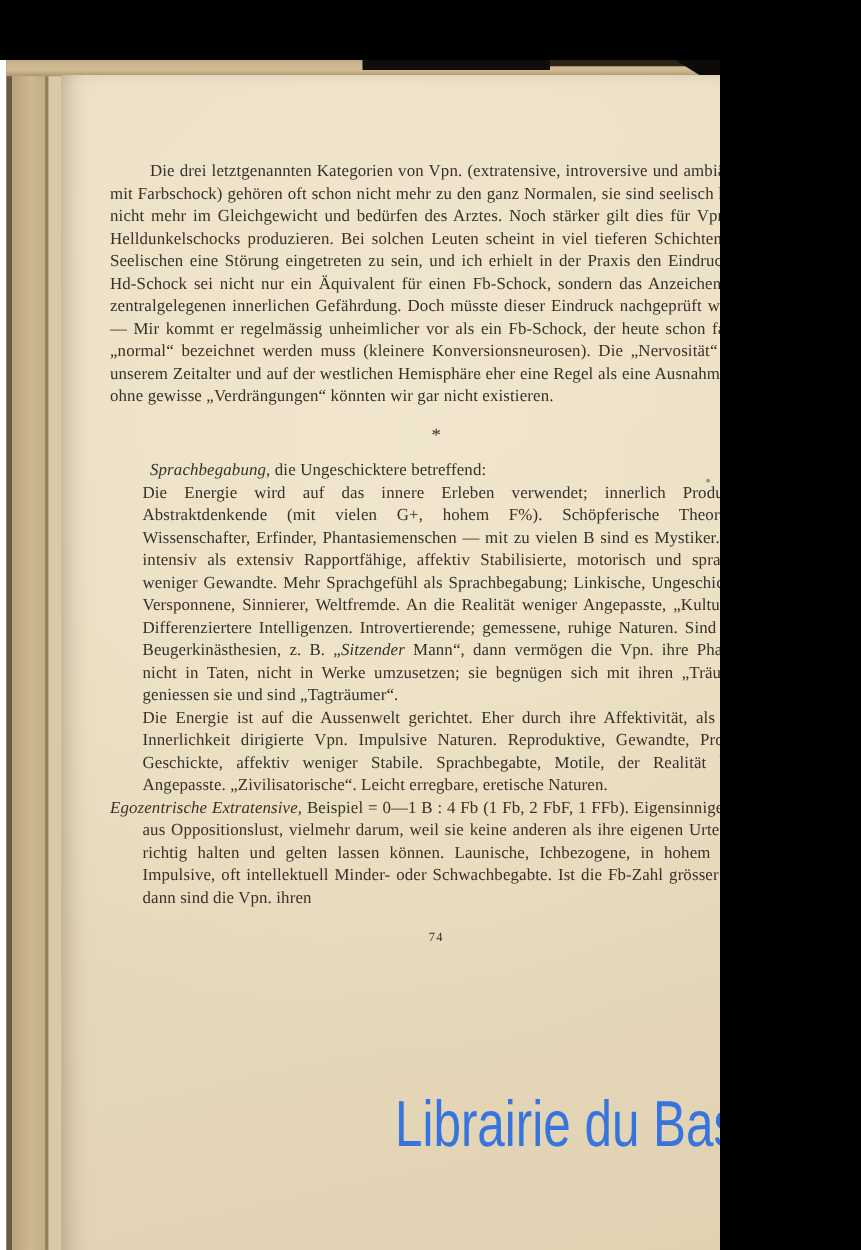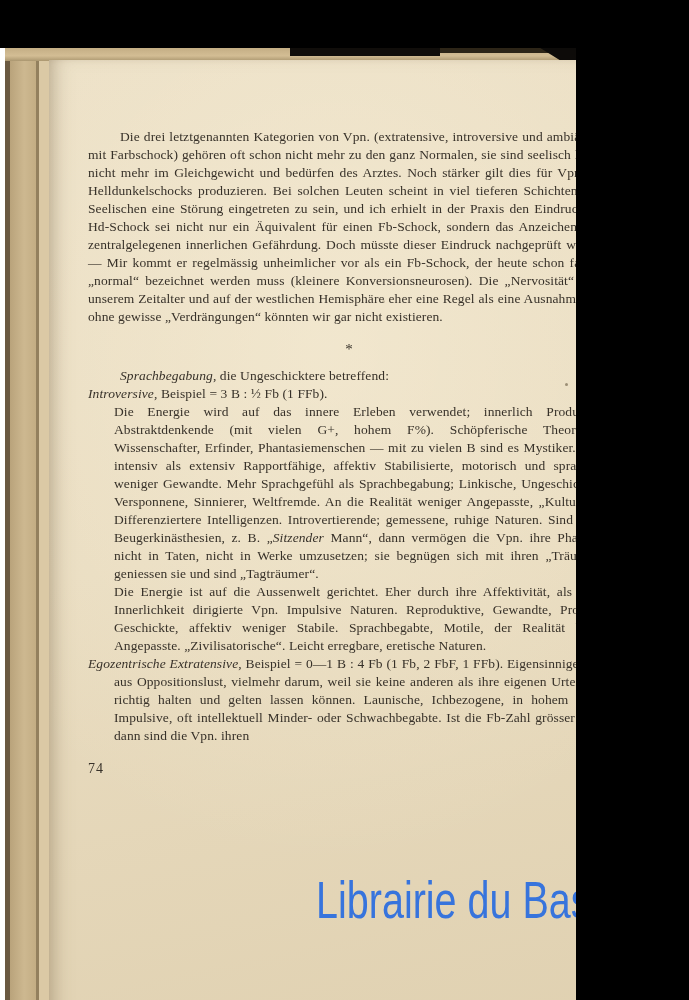--- a/index.html
+++ b/index.html
@@ -41,21 +41,21 @@
   
   .textblock{position:absolute;left:39px;top:68px;width:522px;
     color:#373129;font-size:13.5px;line-height:18px;text-align:justify;letter-spacing:.1px;}
   .para{margin:0;}
   .indent{text-indent:32px;}
   .para-intro{margin-bottom:14px;}
   .sep{text-align:center;text-indent:0;margin:0 0 9px 0;font-size:15px;}
   .entry{margin:0;padding-left:26px;text-indent:-26px;}
   .entry-body{margin:0 0 0 26px;}
   .it{font-style:italic;}
-  .pagenum{margin-top:15px;font-size:14px;letter-spacing:1px;text-align:left;}
+  .pagenum{margin-top:15px;font-size:10px;letter-spacing:1px;text-align:center;}
   
   .watermark{position:absolute;left:316px;top:824px;
     font-family:"Liberation Sans","DejaVu Sans",sans-serif;
     font-size:52px;line-height:56px;font-weight:400;white-space:nowrap;
     transform:scaleX(.76);transform-origin:left center;
     opacity:.93;}
 </style>
 </head>
 <body>
 
@@ -75,21 +75,20 @@
     <div class="speck" style="left:516px;top:323px;"></div>
     <div class="speck" style="left:333px;top:240px;opacity:.5;"></div>
 
     <div class="textblock">
       <p class="para indent para-intro">Die drei letztgenannten Kategorien von Vpn. (extratensive, introversive und ambiäquale mit Farbschock) gehören oft schon nicht mehr zu den ganz Normalen, sie sind seelisch häufig nicht mehr im Gleichgewicht und bedürfen des Arztes. Noch stärker gilt dies für Vpn., die Helldunkelschocks produzieren. Bei solchen Leuten scheint in viel tieferen Schichten ihres Seelischen eine Störung eingetreten zu sein, und ich erhielt in der Praxis den Eindruck, ein Hd-Schock sei nicht nur ein Äquivalent für einen Fb-Schock, sondern das Anzeichen einer zentralgelegenen innerlichen Gefährdung. Doch müsste dieser Eindruck nachgeprüft werden. — Mir kommt er regelmässig unheimlicher vor als ein Fb-Schock, der heute schon fast als „normal“ bezeichnet werden muss (kleinere Konversionsneurosen). Die „Nervosität“ ist in unserem Zeitalter und auf der westlichen Hemisphäre eher eine Regel als eine Ausnahme, und ohne gewisse „Verdrängungen“ könnten wir gar nicht existieren.</p>
 
       <div class="sep">*</div>
 
       <p class="para indent"><span class="it">Sprachbegabung</span><span>, die Ungeschicktere betreffend:</span></p>
 
-      <p class="entry"><span class="it">Introversive</span><span>, Beispiel = 3 B : ½ Fb (1 FFb).</span></p>
       <p class="entry-body"><span>Die Energie wird auf das innere Erleben verwendet; innerlich Produktive, Abstraktdenkende (mit vielen G+, hohem F%). Schöpferische Theoretiker, Wissenschafter, Erfinder, Phantasiemenschen — mit zu vielen B sind es Mystiker. Mehr intensiv als extensiv Rapportfähige, affektiv Stabilisierte, motorisch und sprachlich weniger Gewandte. Mehr Sprachgefühl als Sprachbegabung; Linkische, Ungeschicktere, Versponnene, Sinnierer, Weltfremde. An die Realität weniger Angepasste, „Kulturelle“. Differenziertere Intelligenzen. Introvertierende; gemessene, ruhige Naturen. Sind die B Beugerkinästhesien, z. B. „</span><span class="it">Sitzender</span><span> Mann“, dann vermögen die Vpn. ihre Phantasie nicht in Taten, nicht in Werke umzusetzen; sie begnügen sich mit ihren „Träumen“, geniessen sie und sind „Tagträumer“.</span></p>
 
 
       <p class="entry-body"><span>Die Energie ist auf die Aussenwelt gerichtet. Eher durch ihre Affektivität, als durch Innerlichkeit dirigierte Vpn. Impulsive Naturen. Reproduktive, Gewandte, Prompte, Geschickte, affektiv weniger Stabile. Sprachbegabte, Motile, der Realität besser Angepasste. „Zivilisatorische“. Leicht erregbare, eretische Naturen.</span></p>
 
 
       <p class="entry"><span class="it">Egozentrische Extratensive</span><span>, Beispiel = 0—1 B : 4 Fb (1 Fb, 2 FbF, 1 FFb). Eigensinnige nicht aus Oppositionslust, vielmehr darum, weil sie keine anderen als ihre eigenen Urteile für richtig halten und gelten lassen können. Launische, Ichbezogene, in hohem Grade Impulsive, oft intellektuell Minder- oder Schwachbegabte. Ist die Fb-Zahl grösser als 1, dann sind die Vpn. ihren</span></p>
 
       <div class="pagenum">74</div>
     </div>

